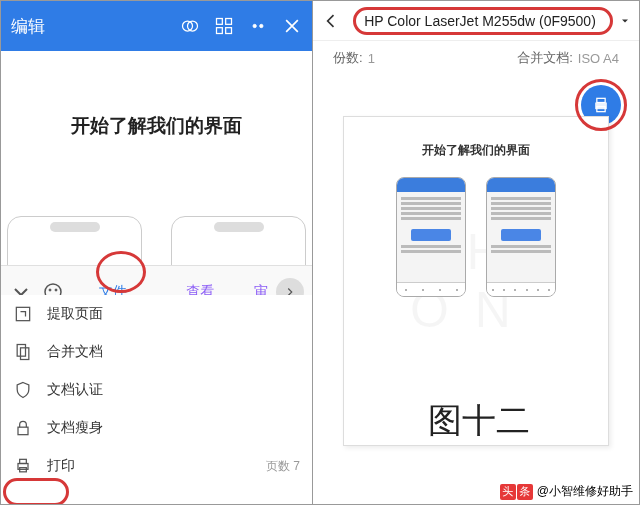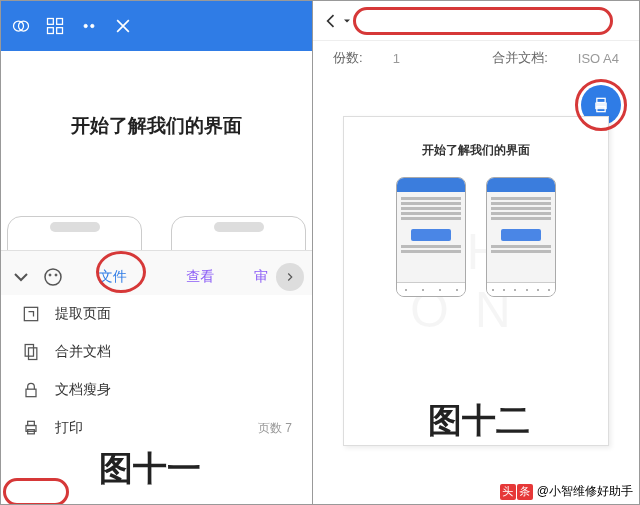--- a/index.html
+++ b/index.html
@@ -9,37 +9,37 @@
 .right{width:327px;height:505px;border-left:none}
 .titlebar{height:50px;background:#2f7ce6;display:flex;align-items:center;padding:0 10px;color:#fff}
 .tb-title{font-size:17px;flex:1}
 .tb-icons{display:flex;gap:14px;align-items:center}
 .tb-ico{width:20px;height:20px;display:flex;align-items:center;justify-content:center;fill:#fff;stroke:#fff}
 .hero{height:170px;display:flex;flex-direction:column;align-items:center;justify-content:center}
 .hero-title{font-size:19px;font-weight:600;color:#222;margin-bottom:20px}
 .phones{position:absolute;top:215px;left:0;right:0;height:55px;display:flex;justify-content:space-between;padding:0 6px}
 .phone{width:135px;height:55px;border:1px solid #ccc;border-radius:14px 14px 0 0;background:#fff;position:relative;overflow:hidden}
 .phone::before{content:"";position:absolute;top:5px;left:50%;transform:translateX(-50%);width:50px;height:10px;background:#ddd;border-radius:5px}
-.tabbar{position:absolute;top:249px;left:0;right:0;height:54px;background:#f9f9f9;border-top:1px solid #e0e0e0;border-bottom:1px solid #e0e0e0;display:flex;align-items:center;padding:0 8px;gap:8px}
+.tabbar{position:absolute;top:264px;left:0;right:0;height:54px;background:#f9f9f9;border-top:1px solid #e0e0e0;border-bottom:1px solid #e0e0e0;display:flex;align-items:center;padding:0 8px;gap:8px}
 .tab-ico{width:24px;height:24px;display:flex;align-items:center;justify-content:center;stroke:#555;fill:none}
 .tab-item{flex:1;text-align:center;font-size:14px;color:#8b5cf6}
 .tab-item.active{color:#2f7ce6}
 .tab-arrow{width:28px;height:28px;border-radius:50%;background:#ddd;display:flex;align-items:center;justify-content:center}
 .menu{position:absolute;top:294px;left:0;right:0;bottom:0;background:#fff;overflow:hidden}
-.mi{display:flex;align-items:center;height:38px;padding:0 20px}
+.mi{display:flex;align-items:center;height:38px;padding:0 12px}
 .mi-ico{width:20px;height:20px;margin-right:14px;stroke:#555;fill:none;stroke-width:1.5}
 .mi-txt{font-size:14px;color:#333}
 .mi-end{margin-left:auto;font-size:12px;color:#999}
 .circle-red{border:3px solid #d63838;border-radius:50%;position:absolute;pointer-events:none}
 .ellipse-red{border:3px solid #d63838;border-radius:50%/100%;position:absolute;pointer-events:none;border-radius:22px}
-.label-big{position:absolute;font-size:34px;font-weight:700;color:#222}
+.label-big{position:absolute;font-size:34px;font-weight:400;color:#222}
 .r-header{height:40px;display:flex;align-items:center;padding:0 8px;border-bottom:1px solid #eee}
 .r-back{width:20px;stroke:#333;fill:none}
 .r-printer{flex:1;text-align:center;font-size:14px;color:#222;font-weight:500}
-.r-settings{height:34px;display:flex;align-items:center;padding:0 20px;font-size:13px;color:#666;gap:30px}
+.r-settings{height:34px;display:flex;align-items:center;padding:0 20px;font-size:13px;color:#666;gap:5px}
 .r-settings .sp{flex:1}
 .r-settings .v{color:#999}
 .r-preview{position:absolute;top:115px;left:30px;right:30px;height:330px;border:1px solid #ddd;background:#fff;box-shadow:2px 2px 5px rgba(0,0,0,.08)}
 .r-preview-inner{padding:25px 30px;display:flex;flex-direction:column;align-items:center}
 .rp-title{font-size:12px;font-weight:600;color:#333;margin-bottom:18px}
 .rp-phones{display:flex;gap:20px}
 .rp-phone{width:70px;height:120px;border:1px solid #aaa;border-radius:8px;background:#f4f4f4;position:relative;overflow:hidden}
 .rp-top{height:14px;background:#3b7ddd}
 .rp-lines{padding:3px 4px}
 .rp-line{height:3px;background:#bbb;margin:2px 0}
@@ -50,20 +50,21 @@
 .footer-tag{position:absolute;bottom:4px;right:6px;display:flex;align-items:center;gap:4px;font-size:12px}
 .ft-badge{display:flex}
 .ft-b{width:16px;height:16px;background:#e63838;color:#fff;font-size:11px;display:flex;align-items:center;justify-content:center;margin-left:1px;border-radius:2px}
 .wm{position:absolute;top:50%;left:50%;transform:translate(-50%,-50%);font-size:50px;color:rgba(0,0,0,.04);letter-spacing:6px;font-weight:300}
 </style>
 </head>
 <body>
 
 <div class="pane left">
   <div class="titlebar">
+    <span class="tb-title">编辑</span>
     <div class="tb-icons">
       <span class="tb-ico">
           <svg viewBox="0 0 24 24">
             <circle cx="9" cy="12" r="6" fill="none" stroke="#fff" stroke-width="1.5"></circle>
             <circle cx="15" cy="12" r="6" fill="none" stroke="#fff" stroke-width="1.5"></circle>
           </svg>
         </span>
       <span class="tb-ico">
           <svg viewBox="0 0 24 24">
             <rect x="3" y="3" width="7" height="7" fill="none" stroke="#fff" stroke-width="1.5"></rect>
@@ -128,46 +129,52 @@
     </div>
     <div class="mi">
       <svg class="mi-ico" viewBox="0 0 24 24">
           <rect x="5" y="3" width="10" height="14" stroke="#555"></rect>
           <rect x="9" y="7" width="10" height="14" stroke="#555"></rect>
         </svg>
       <span class="mi-txt">合并文档</span>
     </div>
     <div class="mi">
       <svg class="mi-ico" viewBox="0 0 24 24">
+          <path d="M12 3l7 3v5c0 5-3 8-7 10-4-2-7-5-7-10V6z" stroke="#555"></path>
+        </svg>
+      <span class="mi-txt">文档认证</span>
+    </div>
+    <div class="mi">
+      <svg class="mi-ico" viewBox="0 0 24 24">
           <rect x="6" y="11" width="12" height="9" stroke="#555"></rect>
           <path d="M8 11V8a4 4 0 018 0v3" stroke="#555"></path>
         </svg>
       <span class="mi-txt">文档瘦身</span>
     </div>
     <div class="mi">
       <svg class="mi-ico" viewBox="0 0 24 24">
           <rect x="6" y="9" width="12" height="7" stroke="#555"></rect>
           <rect x="8" y="4" width="8" height="5" stroke="#555"></rect>
           <rect x="8" y="14" width="8" height="5" stroke="#555"></rect>
         </svg>
       <span class="mi-txt">打印</span>
       <span class="mi-end">页数 7</span>
     </div>
   </div>
 
   <div class="circle-red" style="top:250px;left:95px;width:50px;height:42px"></div>
   <div class="ellipse-red" style="bottom:-2px;left:2px;width:66px;height:28px"></div>
-  <div class="label-big" style="bottom:12px;left:98px">图十一</div>
 </div>
 
 <div class="pane right">
   <div class="r-header">
     <svg class="r-back" viewBox="0 0 24 24">
         <path d="M15 5l-7 7 7 7" stroke-width="2"></path>
       </svg>
+    <span class="r-printer">HP Color LaserJet M255dw (0F9500)</span>
     <svg width="12" viewBox="0 0 24 24">
         <path d="M6 9l6 6 6-6" fill="#333"></path>
       </svg>
   </div>
   <div class="r-settings">
     <span>份数:</span>
     <span class="v">1</span>
     <span class="sp"></span>
     <span>合并文档:</span>
     <span class="v">ISO A4</span>

